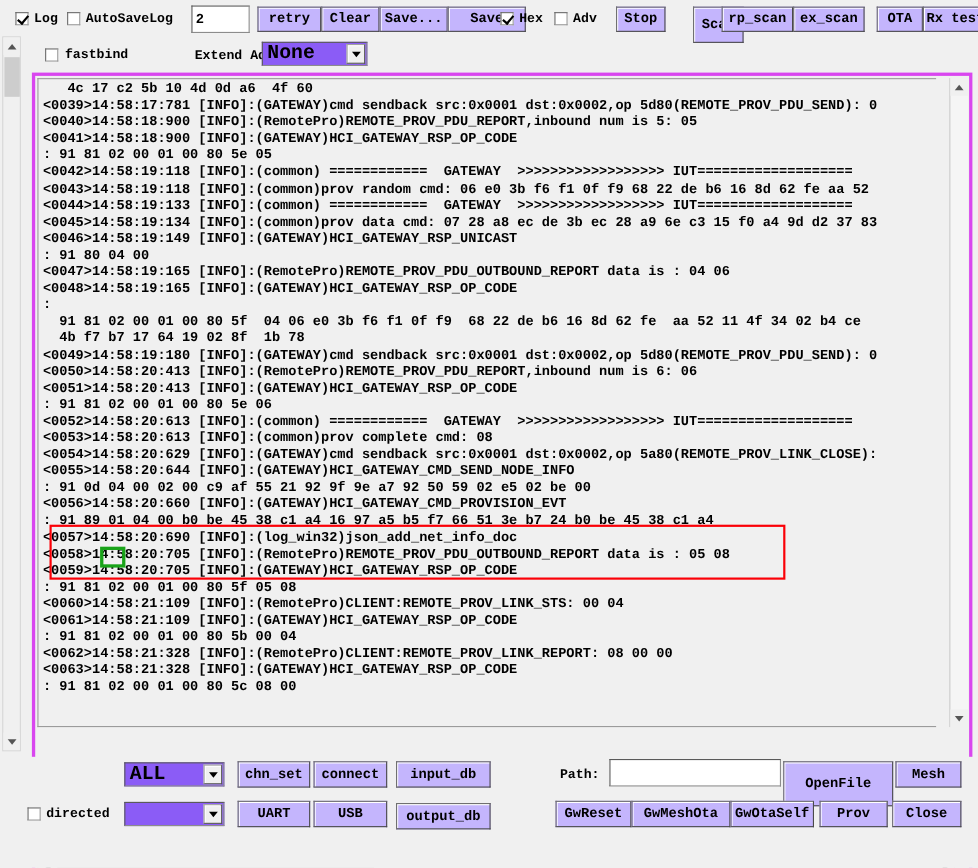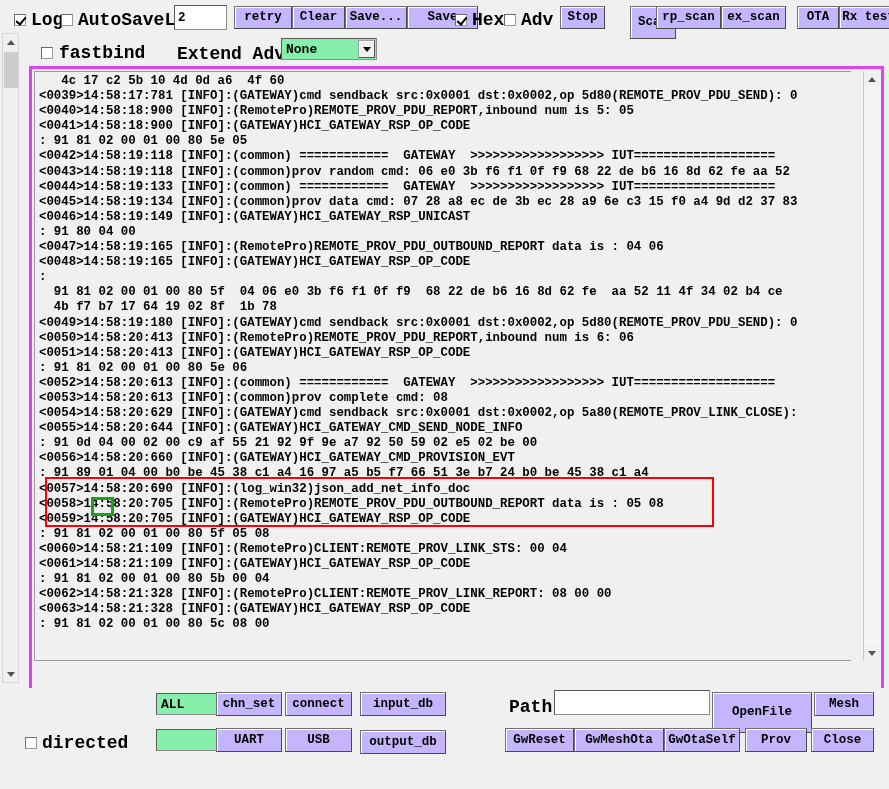--- a/index.html
+++ b/index.html
@@ -50,21 +50,21 @@
     color: #000;
     box-sizing: border-box;
     display: flex;
     align-items: center;
     padding-left: 3px;
     overflow: hidden;
     white-space: nowrap;
   }
   .lbl {
     font-family: "Liberation Mono", monospace;
-    font-size: 18px;
+    font-size: 12px;
     font-weight: bold;
     color: #000;
     white-space: nowrap;
     line-height: 1;
   }
   .chk {
     width: 12px;
     height: 12px;
     background: #fff;
     border: 1px solid #9a9a9a;
@@ -79,35 +79,34 @@
     position: absolute;
     left: 3px;
     top: 0px;
     width: 4px;
     height: 8px;
     border: solid #000;
     border-width: 0 2px 2px 0;
     transform: rotate(40deg);
   }
   .combo {
-    background: #86efac;
+    background: #8b5cf6;
     border: 1px solid #8c8c8c;
     border-top-color: #5a5a5a;
     border-left-color: #5a5a5a;
     box-sizing: border-box;
     display: flex;
     align-items: center;
     font-family: "Liberation Mono", monospace;
-    font-size: 13px;
+    font-size: 18px;
     font-weight: bold;
     position: relative;
     padding-left: 4px;
     overflow: hidden;
     white-space: nowrap;
-    margin-left: 43px;
   }
   .combo .arrowbox {
     position: absolute;
     right: 1px;
     top: 1px;
     bottom: 1px;
     width: 17px;
     background: #f0f0f0;
     border: 1px solid #a0a0a0;
     border-right-color: #555;

